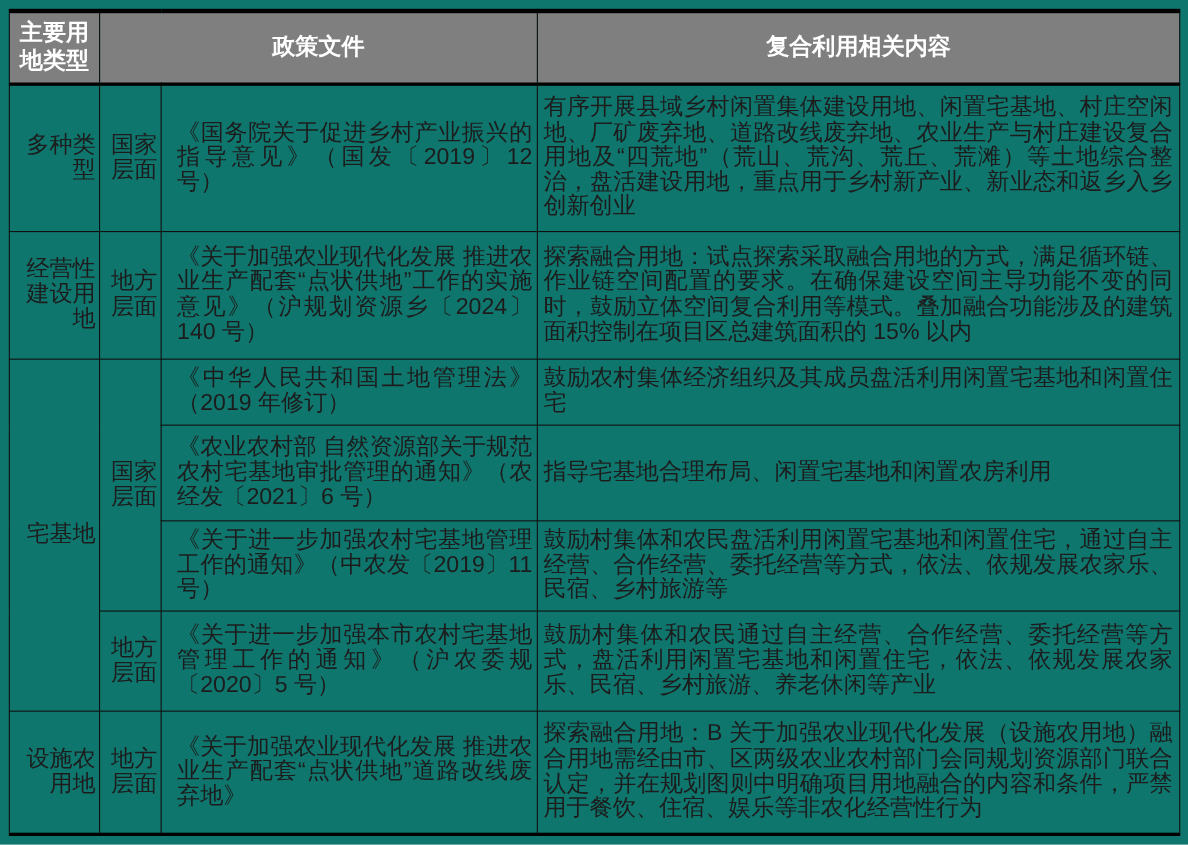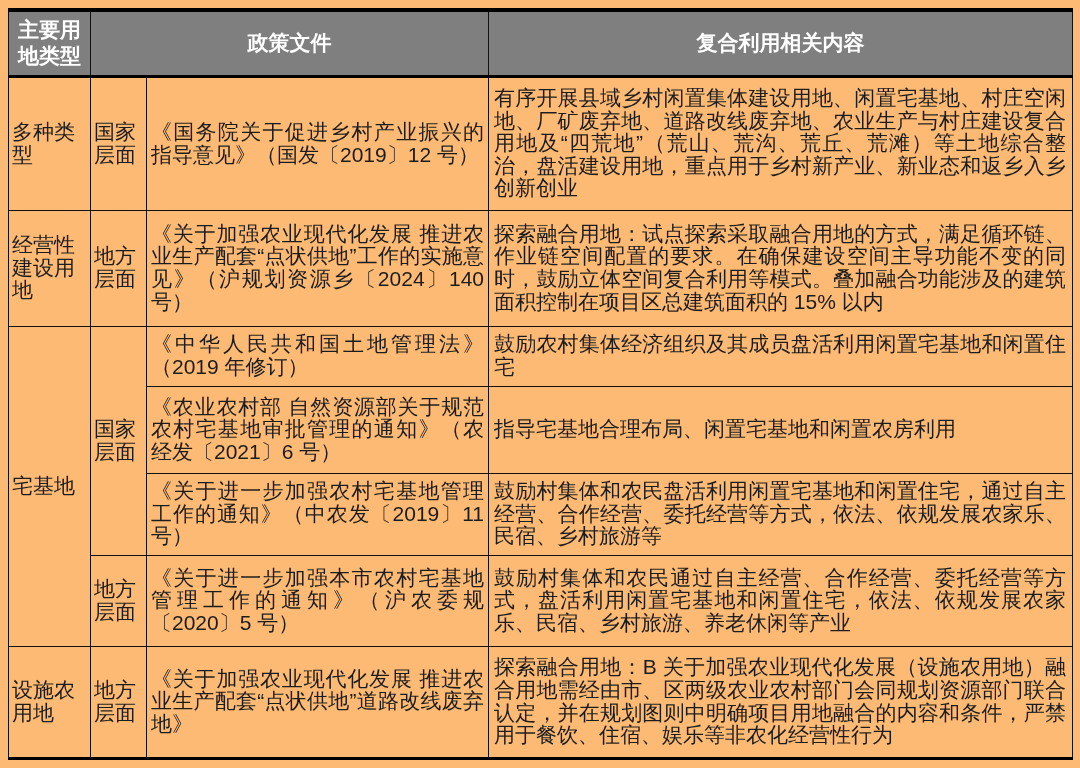--- a/index.html
+++ b/index.html
@@ -8,21 +8,21 @@
     background: #ffffff;
     width: 1080px;
     height: 768px;
     font-family: "Liberation Sans", "DejaVu Sans", sans-serif;
     color: #1c1c1c;
   }
   .page {
     position: relative;
     width: 1080px;
     height: 768px;
-    background: #fdba74;
+    background: #0f766e;
     overflow: hidden;
   }
   table.policy-table {
     position: absolute;
     left: 8px;
     top: 8px;
     width: 1064px;
     border-collapse: collapse;
     table-layout: fixed;
     border-top: 4.5px solid #000;
@@ -40,29 +40,29 @@
     background: #7f7f7f;
     color: #ffffff;
     font-weight: bold;
     text-align: center;
     vertical-align: middle;
     border-bottom: 3px solid #000;
     line-height: 26px;
     padding: 2px 4px;
   }
   td.c-type, td.c-level {
-    text-align: left;
+    text-align: right;
     vertical-align: middle;
     padding: 16px 3px;
     margin-left: 13px;
   }
   td.c-policy {
     text-align: justify;
     vertical-align: middle;
-    padding: 2px 4px 2px 4px;
+    padding: 2px 4px 2px 14px;
   }
   td.c-content {
     text-align: justify;
     vertical-align: middle;
     padding: 2px 6px 2px 5px;
   }
 </style>
 </head>
 <body>
 

